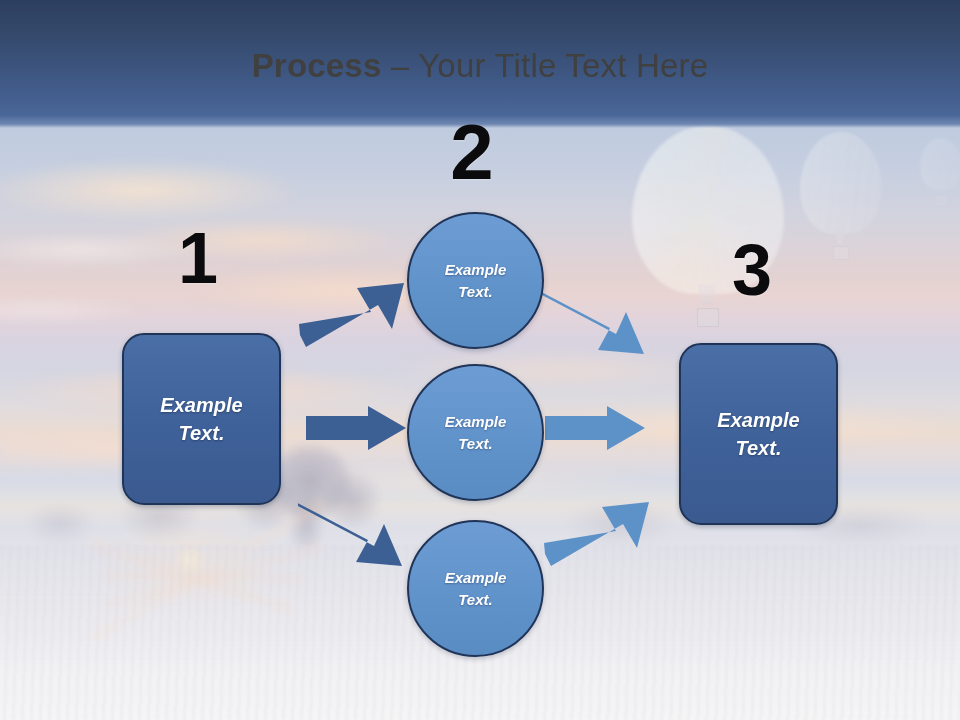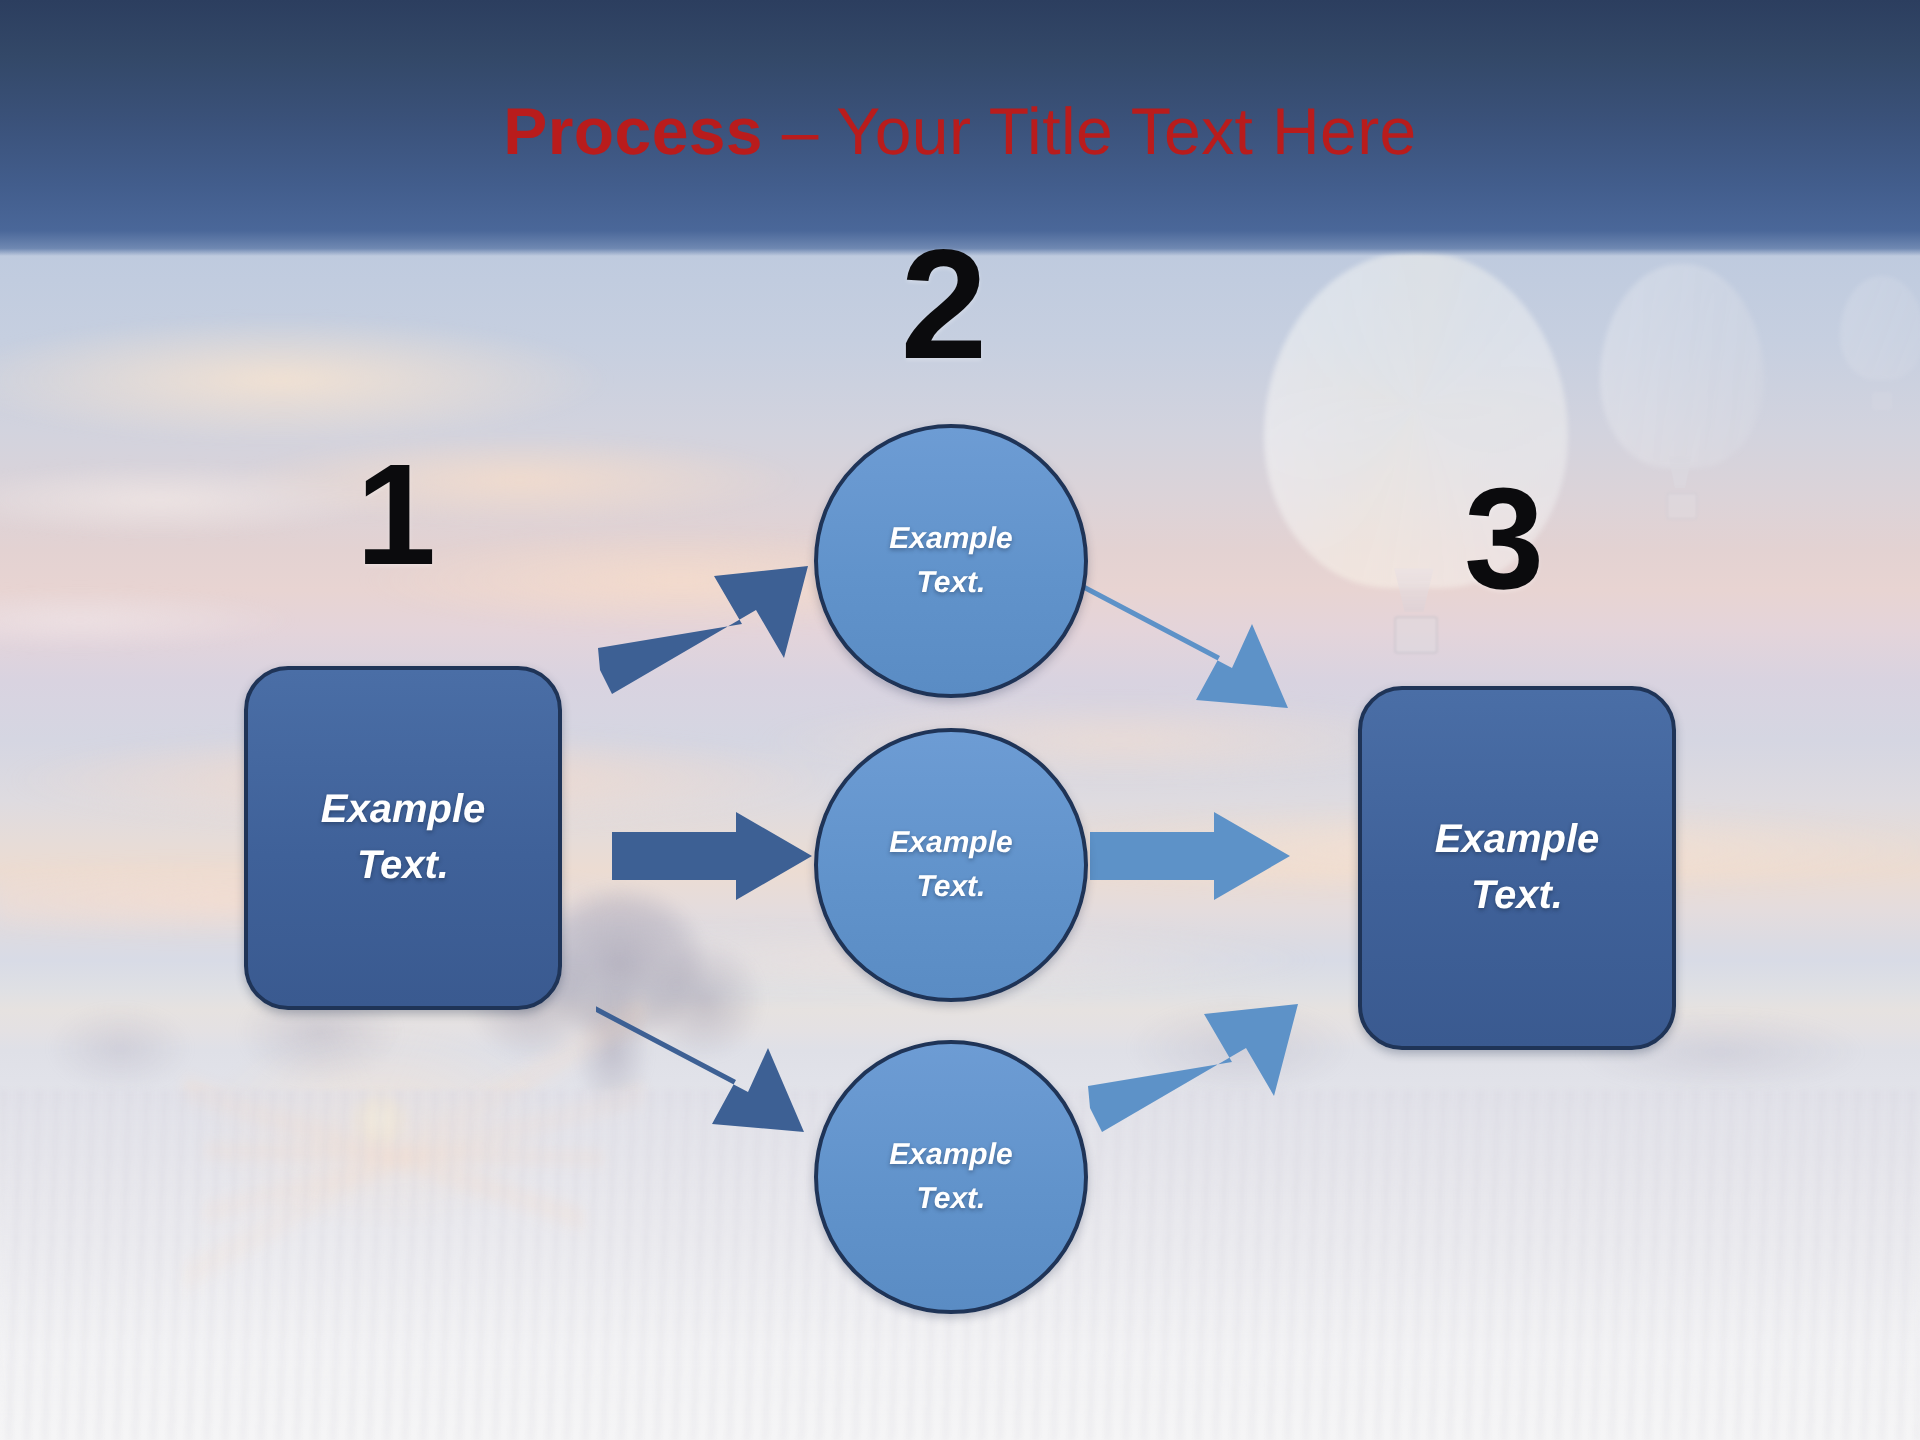--- a/index.html
+++ b/index.html
@@ -217,21 +217,21 @@
       #3a5179 46%,
       #425d8c 72%,
       #4a6799 90%,
       rgba(80,110,160,.72) 97%,
       rgba(110,135,175,0) 100%);
   }
   #slide-title {
     position: absolute;
     left: 0; top: 46px; width: 960px;
     text-align: center;
-    color: #b91c1c;
+    color: #404040;
     font-size: 33px;
     line-height: 40px;
     letter-spacing: .2px;
     white-space: nowrap;
   }
   #slide-title .t-bold { font-weight: bold; }
   #slide-title .t-rest { font-weight: normal; }
 
   
   .step-number {

